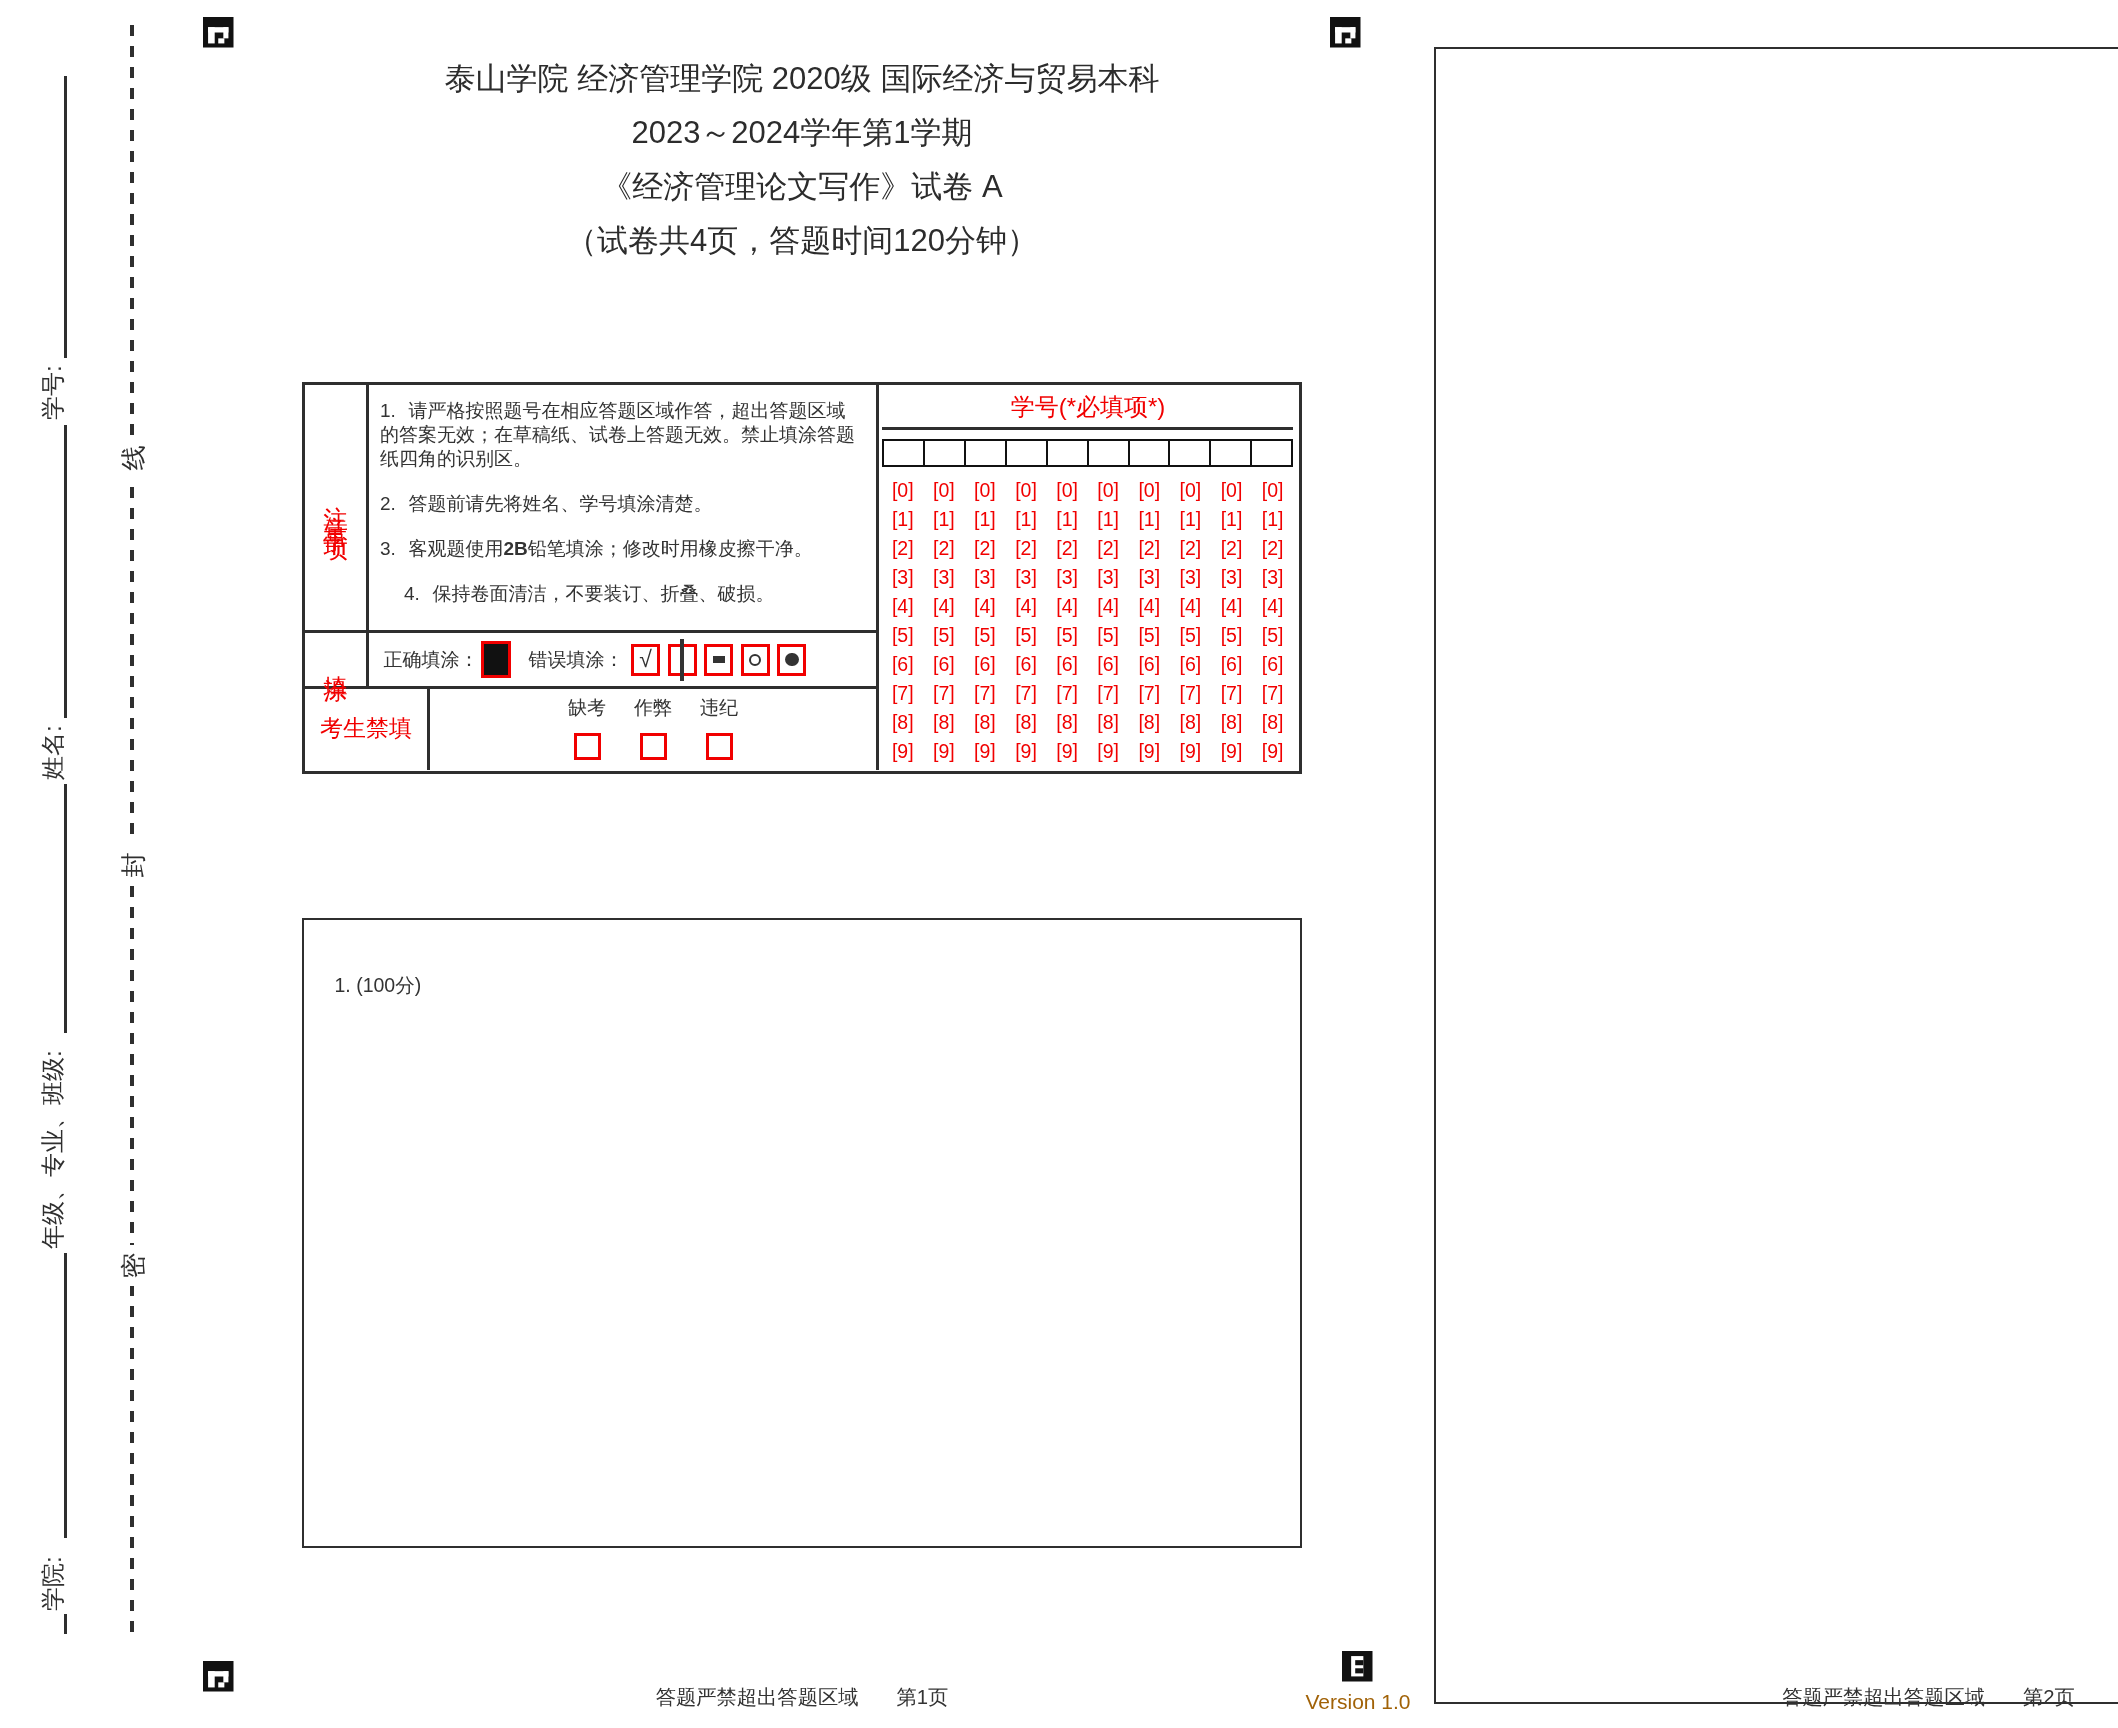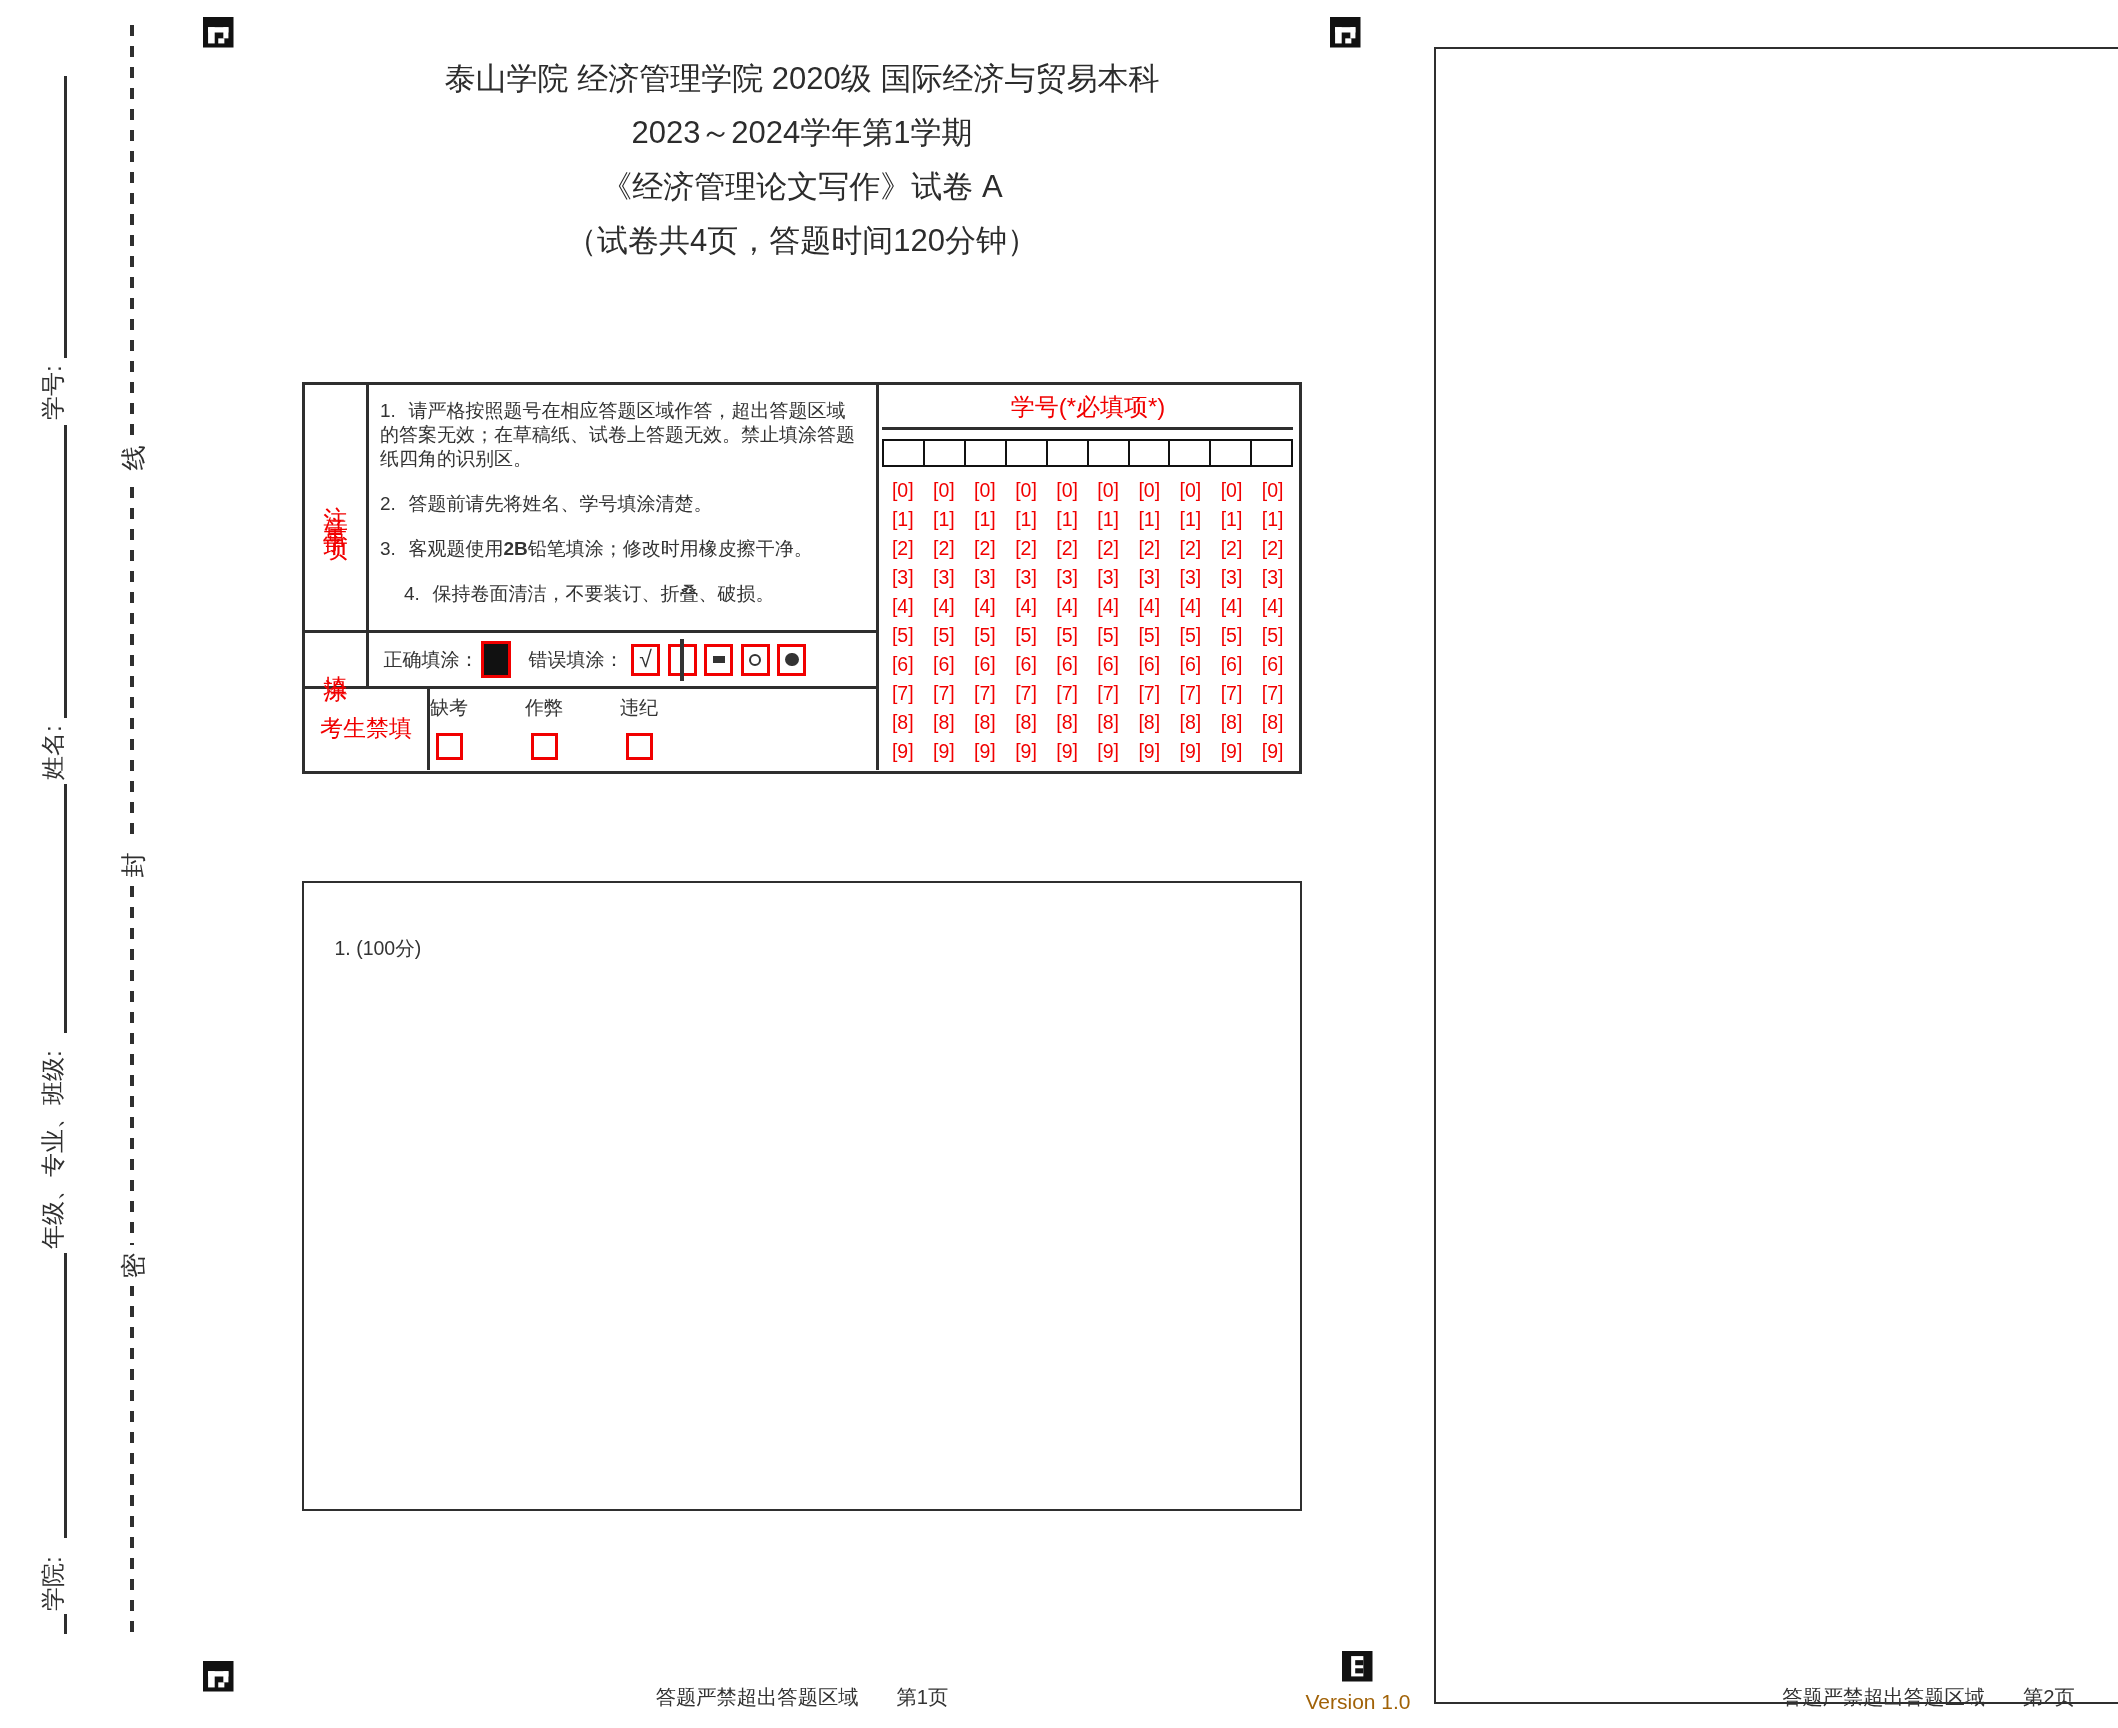--- a/index.html
+++ b/index.html
@@ -52,40 +52,40 @@
   .check-mark-icon{font-size:23px;color:#333;}
   .vertical-bar-icon{display:block;width:4.2px;height:42px;background:#333;}
   .horizontal-bar-icon{display:block;width:12px;height:6.4px;background:#333;}
   .hollow-circle-icon{display:block;width:12px;height:12px;border:2.1px solid #333;border-radius:50%;box-sizing:border-box;}
   .filled-circle-icon{display:block;width:13.6px;height:13.6px;background:#333;border-radius:50%;}
 
   .forbidden-label-cell{position:absolute;left:0;top:301px;width:122px;height:84px;
     display:flex;align-items:center;justify-content:center;border-radius:29px;}
   .forbidden-label{font-size:23px;color:#f10000;}
   .forbidden-content{position:absolute;left:125px;top:301px;width:446px;height:84px;
-    display:flex;justify-content:flex-start;align-items:flex-start;gap:57px;padding-top:8.5px;box-sizing:border-box;}
+    display:flex;justify-content:center;align-items:flex-start;gap:28px;padding-top:8.5px;box-sizing:border-box;}
   .forbidden-group{display:flex;flex-direction:column;align-items:center;}
   .forbidden-header{font-size:19px;color:#333;}
   .forbidden-checkbox{width:21px;height:21px;border:3px solid #f10000;margin-top:12.7px;background:#fff;}
 
   .student-cell{position:absolute;left:573px;top:0;width:420px;height:385px;}
   .sid-title{position:absolute;left:0;top:6px;width:100%;text-align:center;
     font-size:24px;color:#f10000;}
   .sid-rule{position:absolute;left:4.2px;top:42px;width:411px;height:3.4px;background:#2f2f2f;}
   .sid-box-row{position:absolute;left:4.2px;top:54px;width:411px;height:28px;display:flex;}
   .sid-box{flex:1;border:2.1px solid #111;margin-left:-2.1px;background:#fff;}
   .sid-box:first-child{margin-left:0;}
   .digit-grid{position:absolute;left:4.2px;top:91px;width:411px;}
   .digit-row{display:flex;height:29px;align-items:center;}
   .digit-bubble{flex:1;text-align:center;font-size:19.5px;color:#f10000;white-space:nowrap;}
 
   
   .prompt{position:absolute;left:302px;top:792px;width:1000px;font-size:19.5px;
     line-height:24px;color:#333;text-align:justify;}
-  .answer-box{position:absolute;left:302px;top:881px;width:1000px;height:630px;
+  .answer-box{position:absolute;left:302px;top:918px;width:1000px;height:630px;
     border:2.5px solid #2f2f2f;box-sizing:border-box;background:#fff;}
   .question-label{position:absolute;left:30.5px;top:52px;font-size:19.5px;color:#333;}
 
   
   .page2-box{position:absolute;left:1434px;top:47px;width:989px;height:1657px;
     border:2.5px solid #2f2f2f;box-sizing:border-box;background:#fff;}
 
   
   .footer{position:absolute;top:1683px;text-align:center;font-size:20.3px;color:#333;z-index:3;}
   .footer-left{left:302px;width:1000px;}

